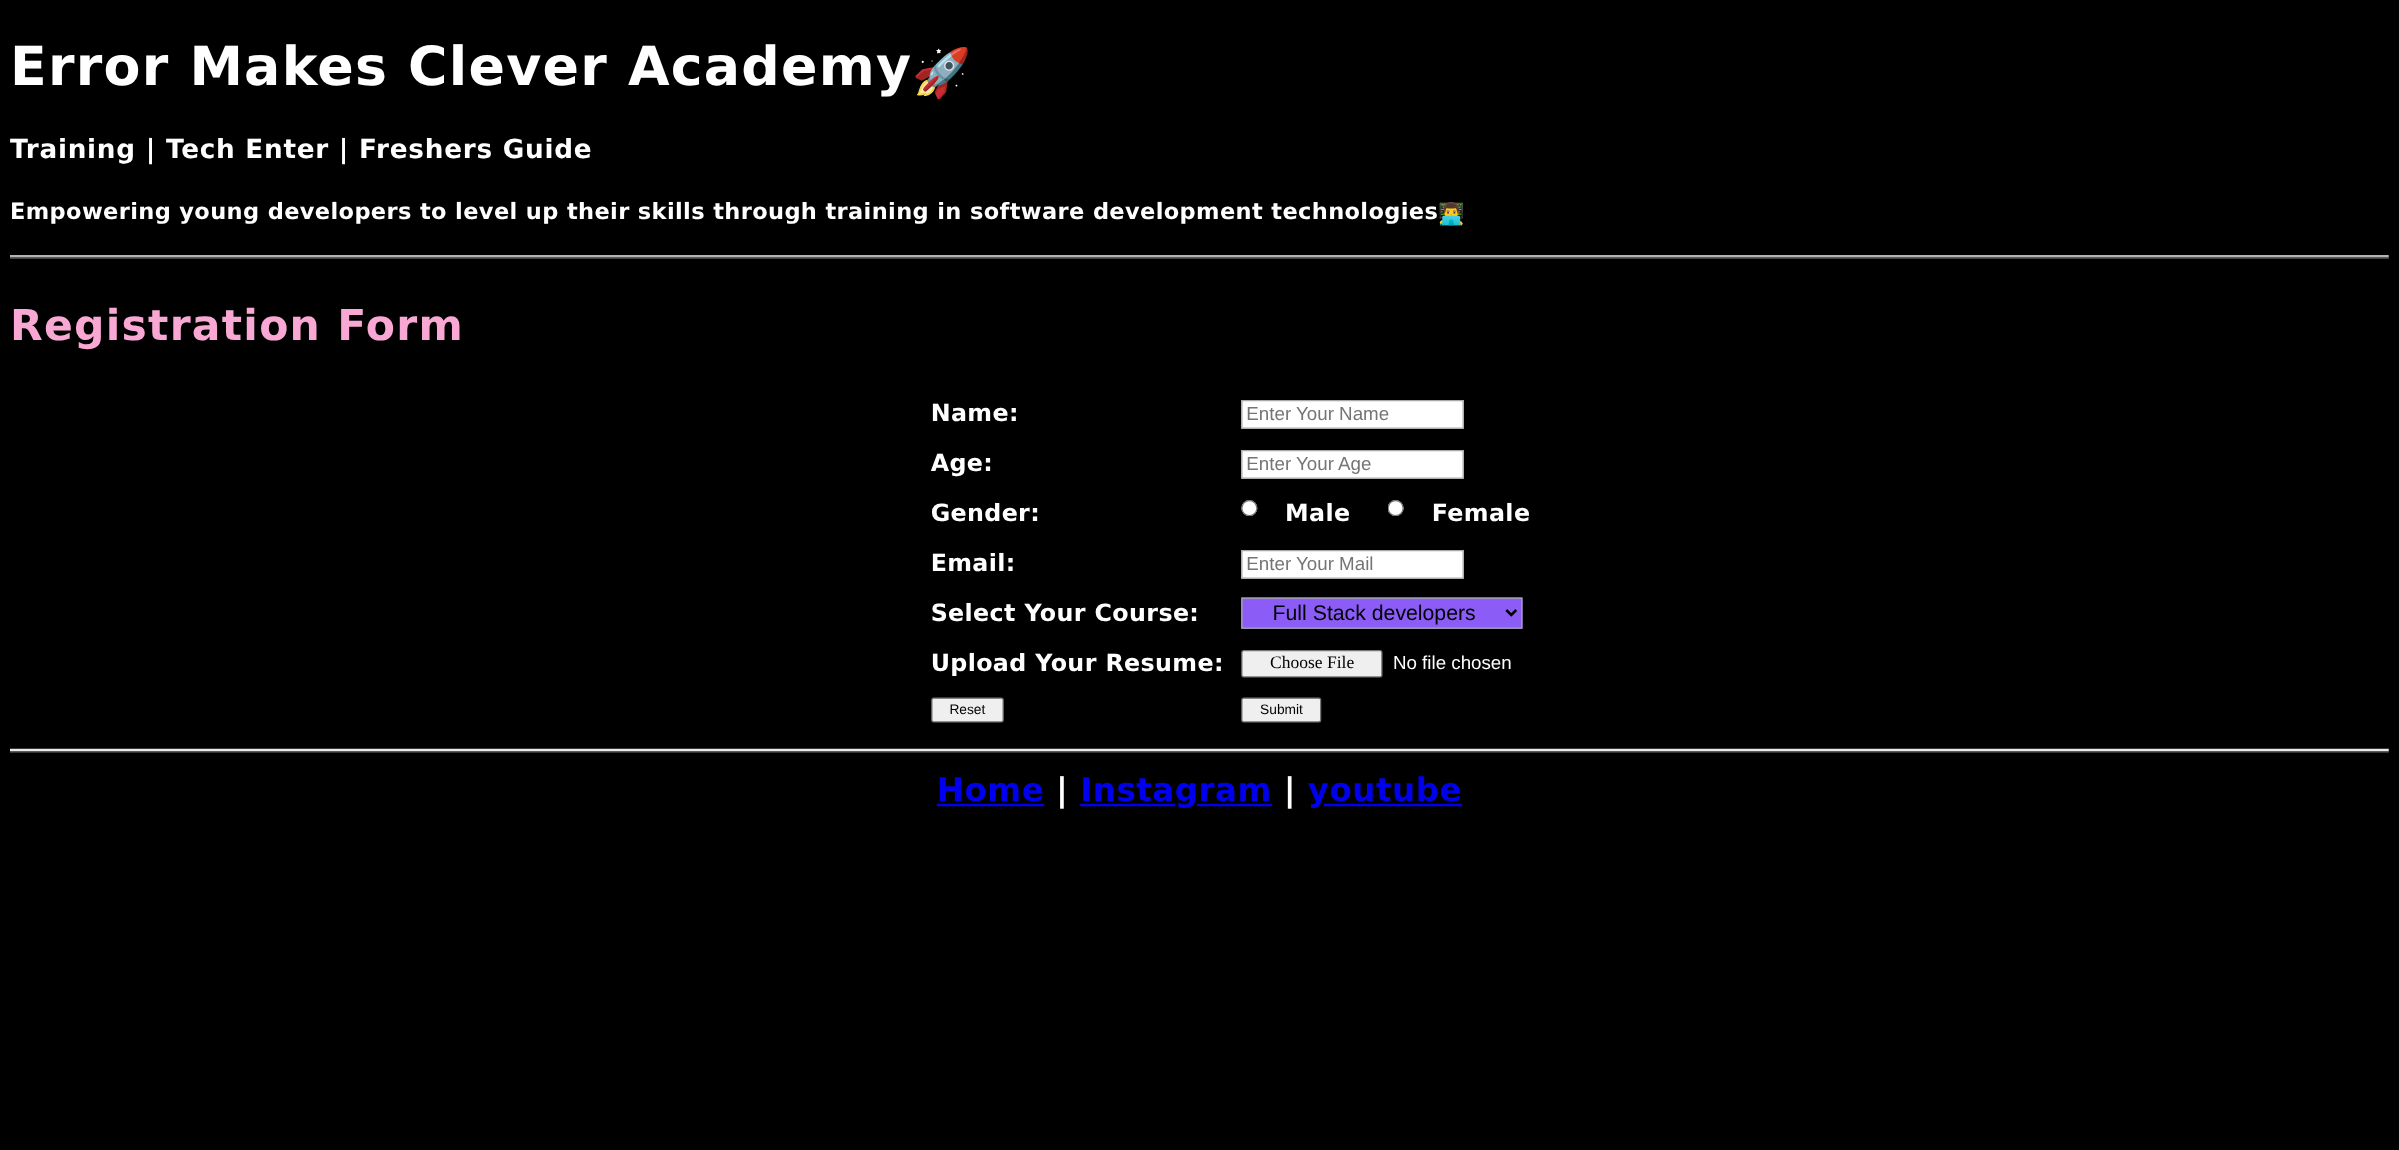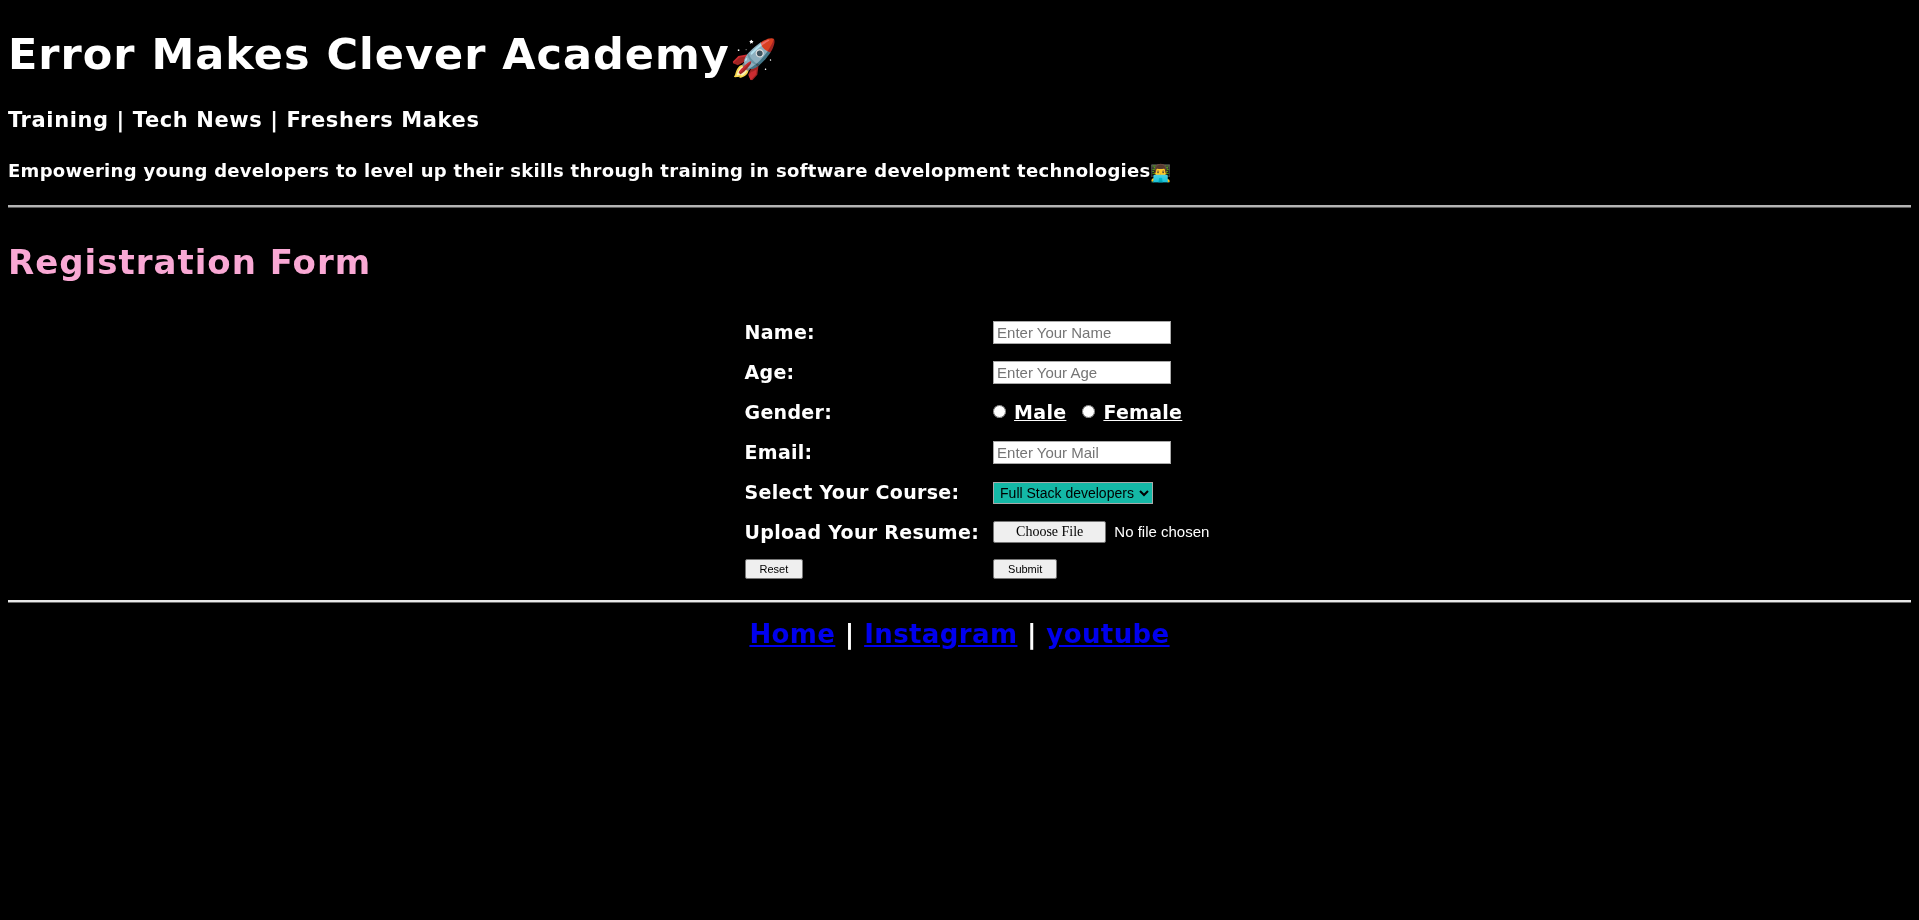--- a/index.html
+++ b/index.html
@@ -110,41 +110,40 @@
     box-sizing: border-box;
   }
   input.text-field::placeholder {
     color: #757575;
     opacity: 1;
   }
   .radio-group {
     font-size: 19px;
     color: #ffffff;
     display: flex;
-    align-items: center;
-    gap: 6px;
-    text-decoration: underline;
+    align-items: flex-start;
+    gap: 20px;
   }
   .radio-group input[type="radio"] {
     width: 13px;
     height: 13px;
     margin: 0 2px 0 0;
     accent-color: #ffffff;
   }
   .radio-group label {
     font-weight: bold;
     letter-spacing: 0.3px;
     margin-right: 10px;
   }
   select.course-select {
     font-family: "Liberation Sans", sans-serif;
-    font-size: 14px;
-    padding: 1px 2px;
+    font-size: 17px;
+    padding: 1px 20px;
     border: 1px solid #a9a9a9;
-    background: #14b8a6;
+    background: #8b5cf6;
     color: #000000;
   }
   .file-row {
     display: flex;
     align-items: center;
     gap: 8px;
     font-family: "Liberation Sans", sans-serif;
     font-size: 15px;
     font-weight: normal;
     color: #ffffff;
@@ -192,21 +191,21 @@
   }
   #site-footer .sep { color: #ffffff; }
 </style>
 </head>
 <body>
 
 <div id="site-header">
 
   <h1 id="page-title" class="comic"><span>Error Makes Clever Academy</span><span class="rocket-glyph">🚀</span></h1>
 
-  <div id="nav-line" class="comic"><span>Training | Tech News | Freshers Makes</span></div>
+  <div id="nav-line" class="comic"><span>Training | Tech Enter | Freshers Guide</span></div>
 
   <div id="tagline" class="comic"><span>Empowering young developers to level up their skills through training in software development technologies</span><span class="dev-glyph">👨‍💻</span></div>
 
 </div>
 
 <hr class="rule">
 
 <h2 id="form-heading" class="comic">Registration Form</h2>
 
 <div id="registration-form">

